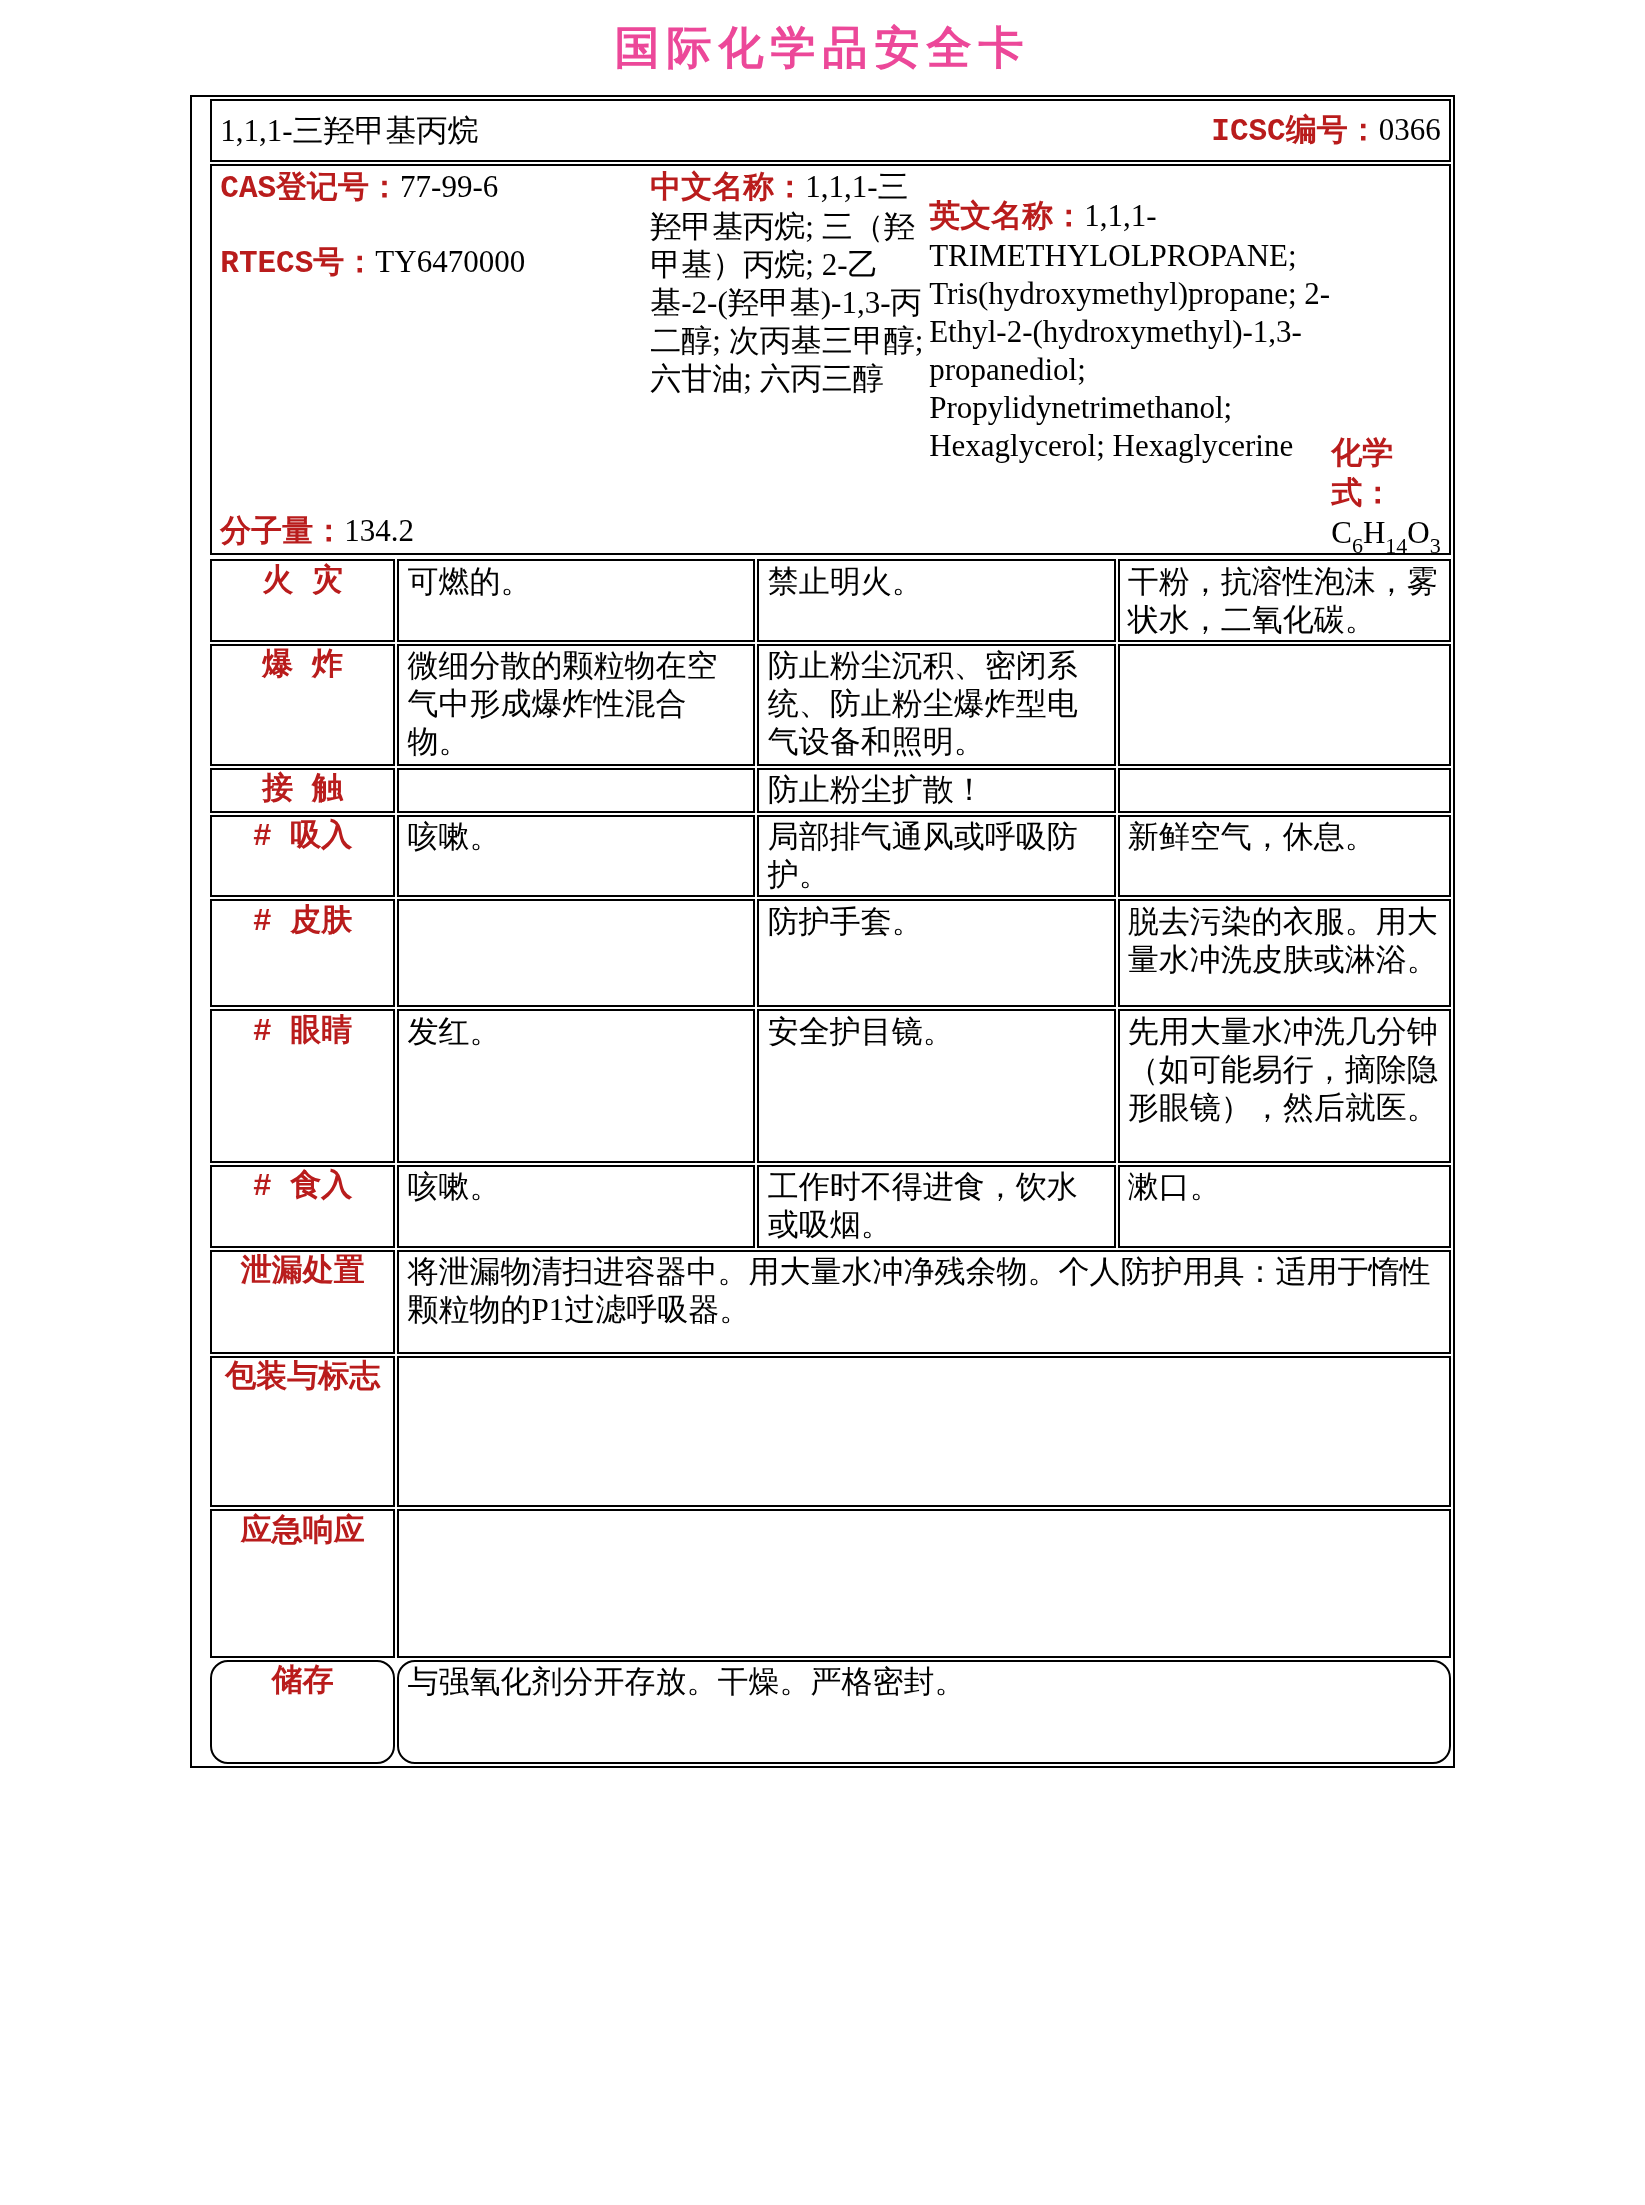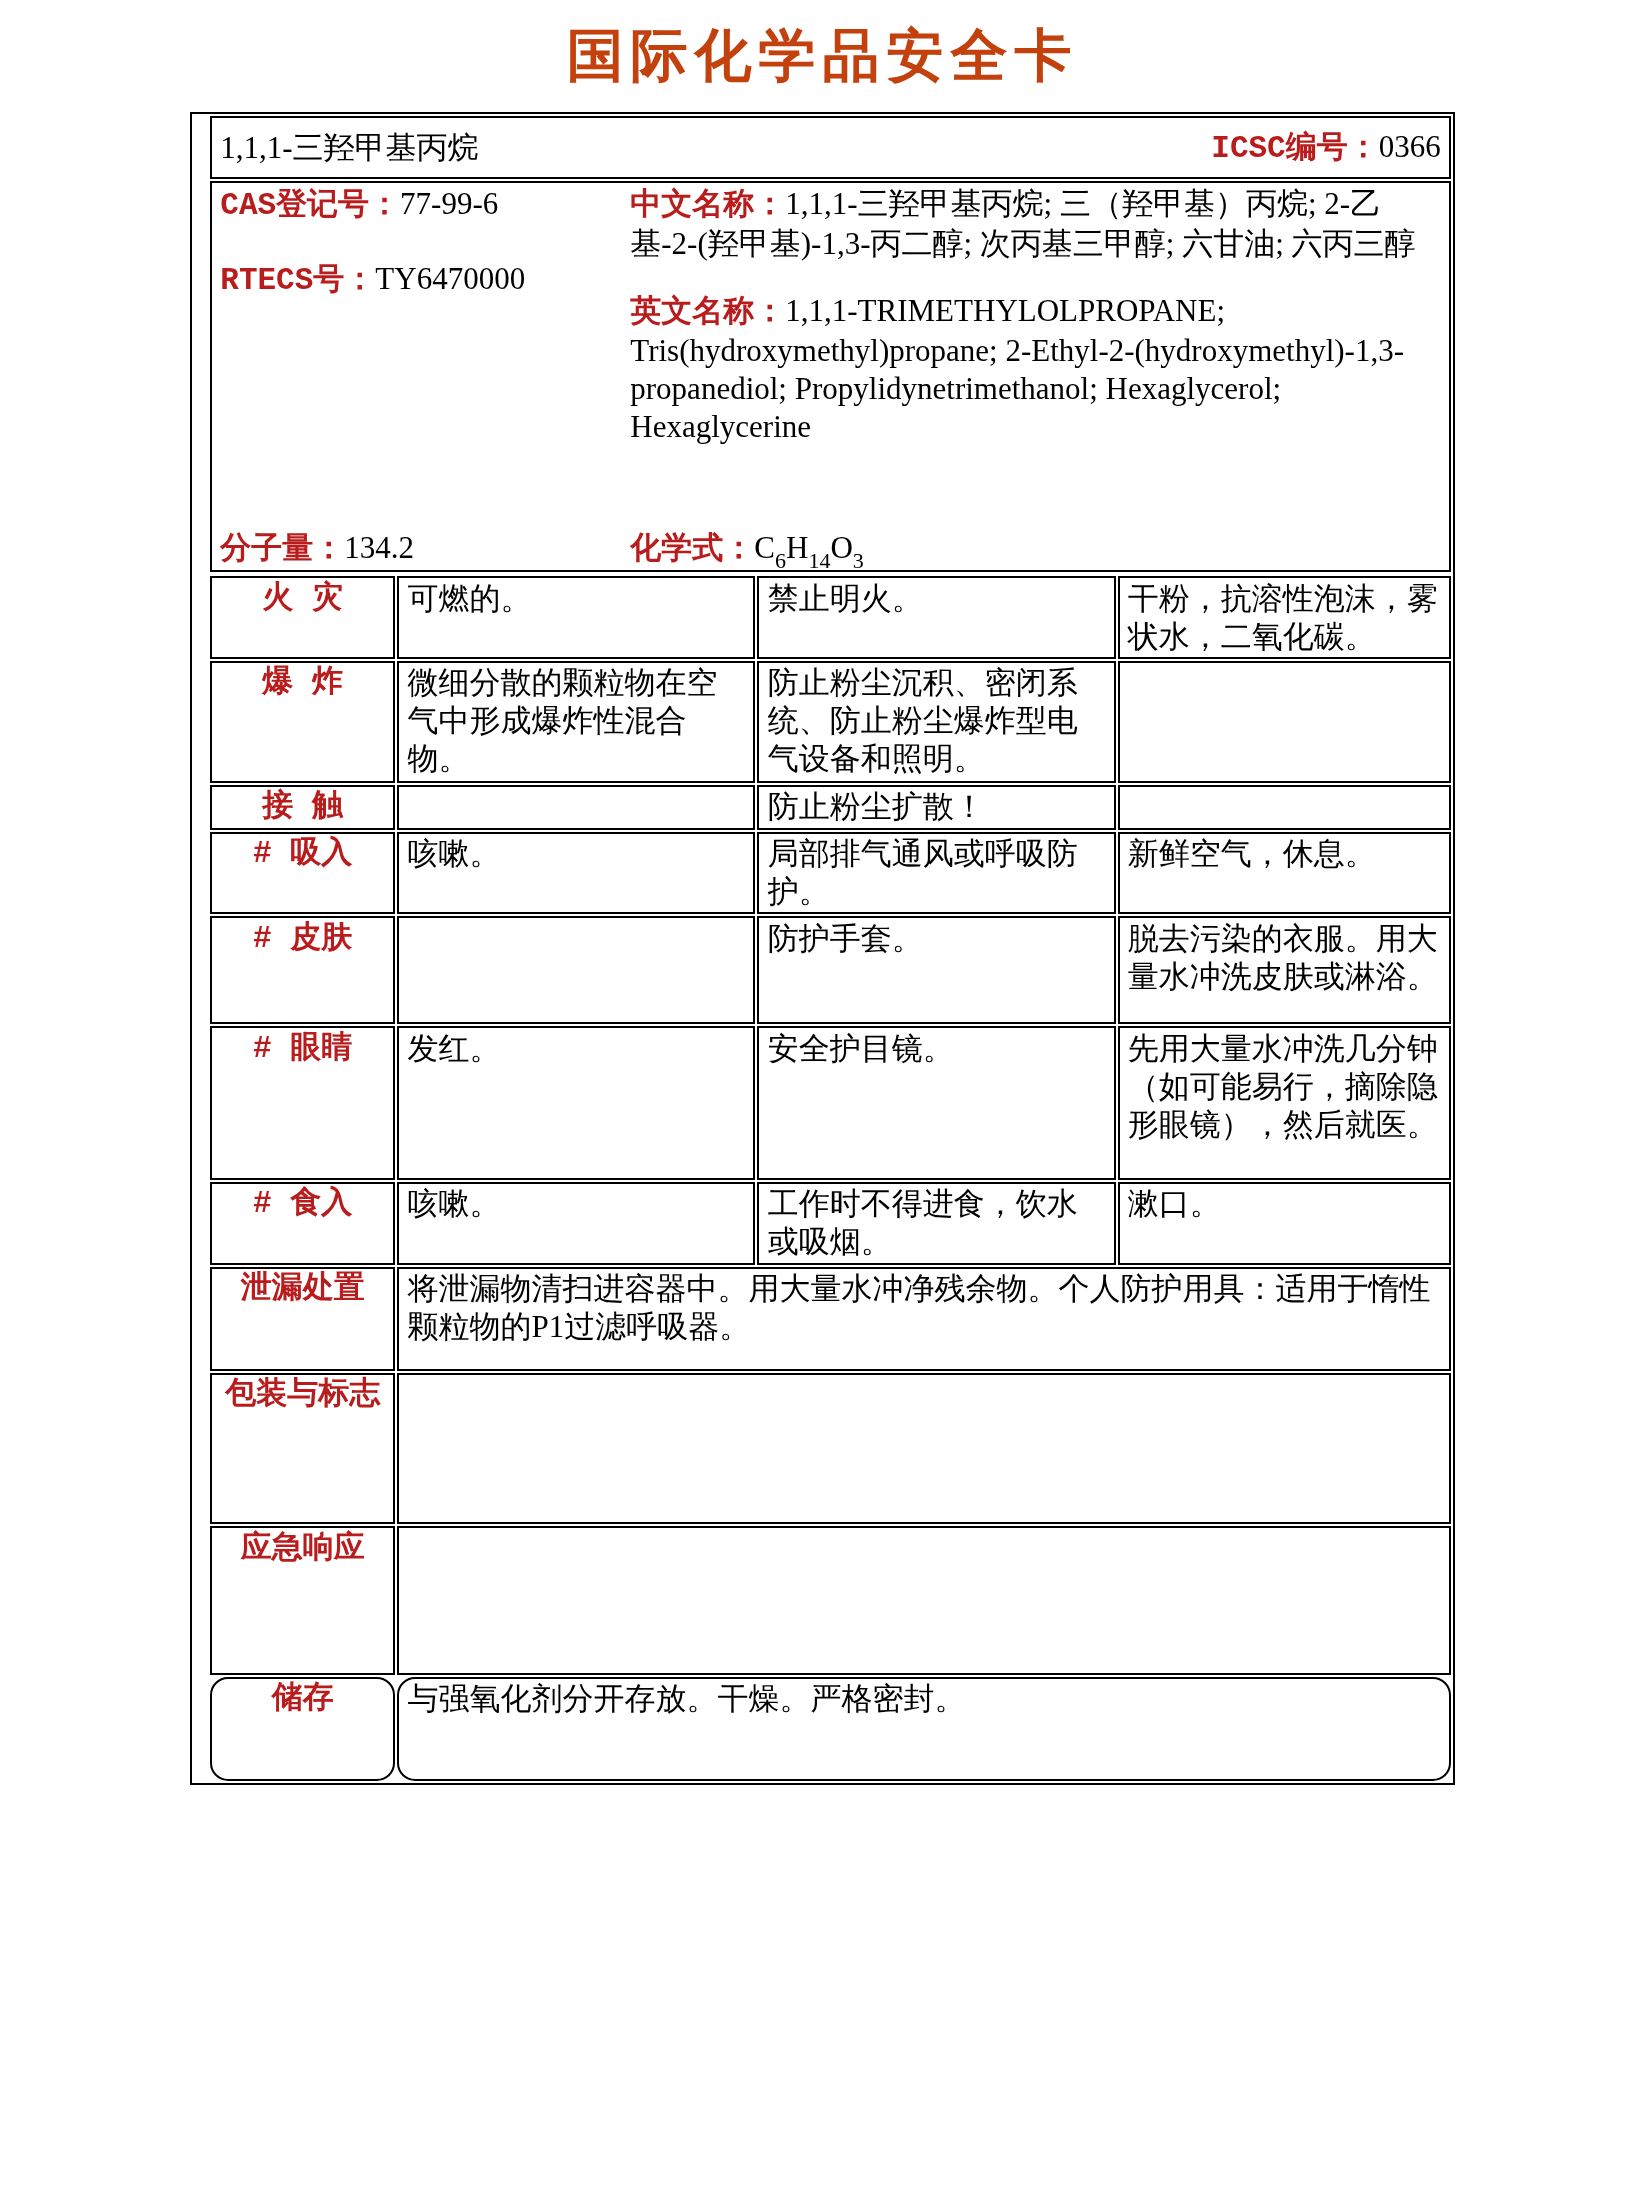--- a/index.html
+++ b/index.html
@@ -10,23 +10,23 @@
   body {
     width: 1645px;
     height: 2205px;
     font-family: "Liberation Serif", "DejaVu Serif", serif;
     color: #000;
   }
   .page-title {
     text-align: center;
     padding-top: 18px;
     font-family: "Liberation Sans", "DejaVu Sans", sans-serif;
-    font-size: 57px;
+    font-size: 45px;
     font-weight: bold;
-    color: #c2410c;
+    color: #ec4899;
     letter-spacing: 7px;
   }
   .card {
     width: 1245px;
     margin: 16.7px auto 0 auto;
     border: 2.1px solid #000;
     background: #fff;
     padding-left: 16px;
   }
   table.sheet {
@@ -66,21 +66,21 @@
     width: 410px;
     flex: 0 0 410px;
     display: flex;
     flex-direction: column;
     gap: 35px;
   }
   .id-left .spacer { flex: 1; }
   .id-right {
     flex: 1;
     display: flex;
-    flex-direction: column;
+    margin-left: 20px;
   }
   .para-en { margin-top: 29px; }
   .formula-line { margin-top: auto; }
   sub.fsub {
     font-size: 22px;
     vertical-align: -9.7px;
     line-height: 0;
   }
   
   td.hhead {

